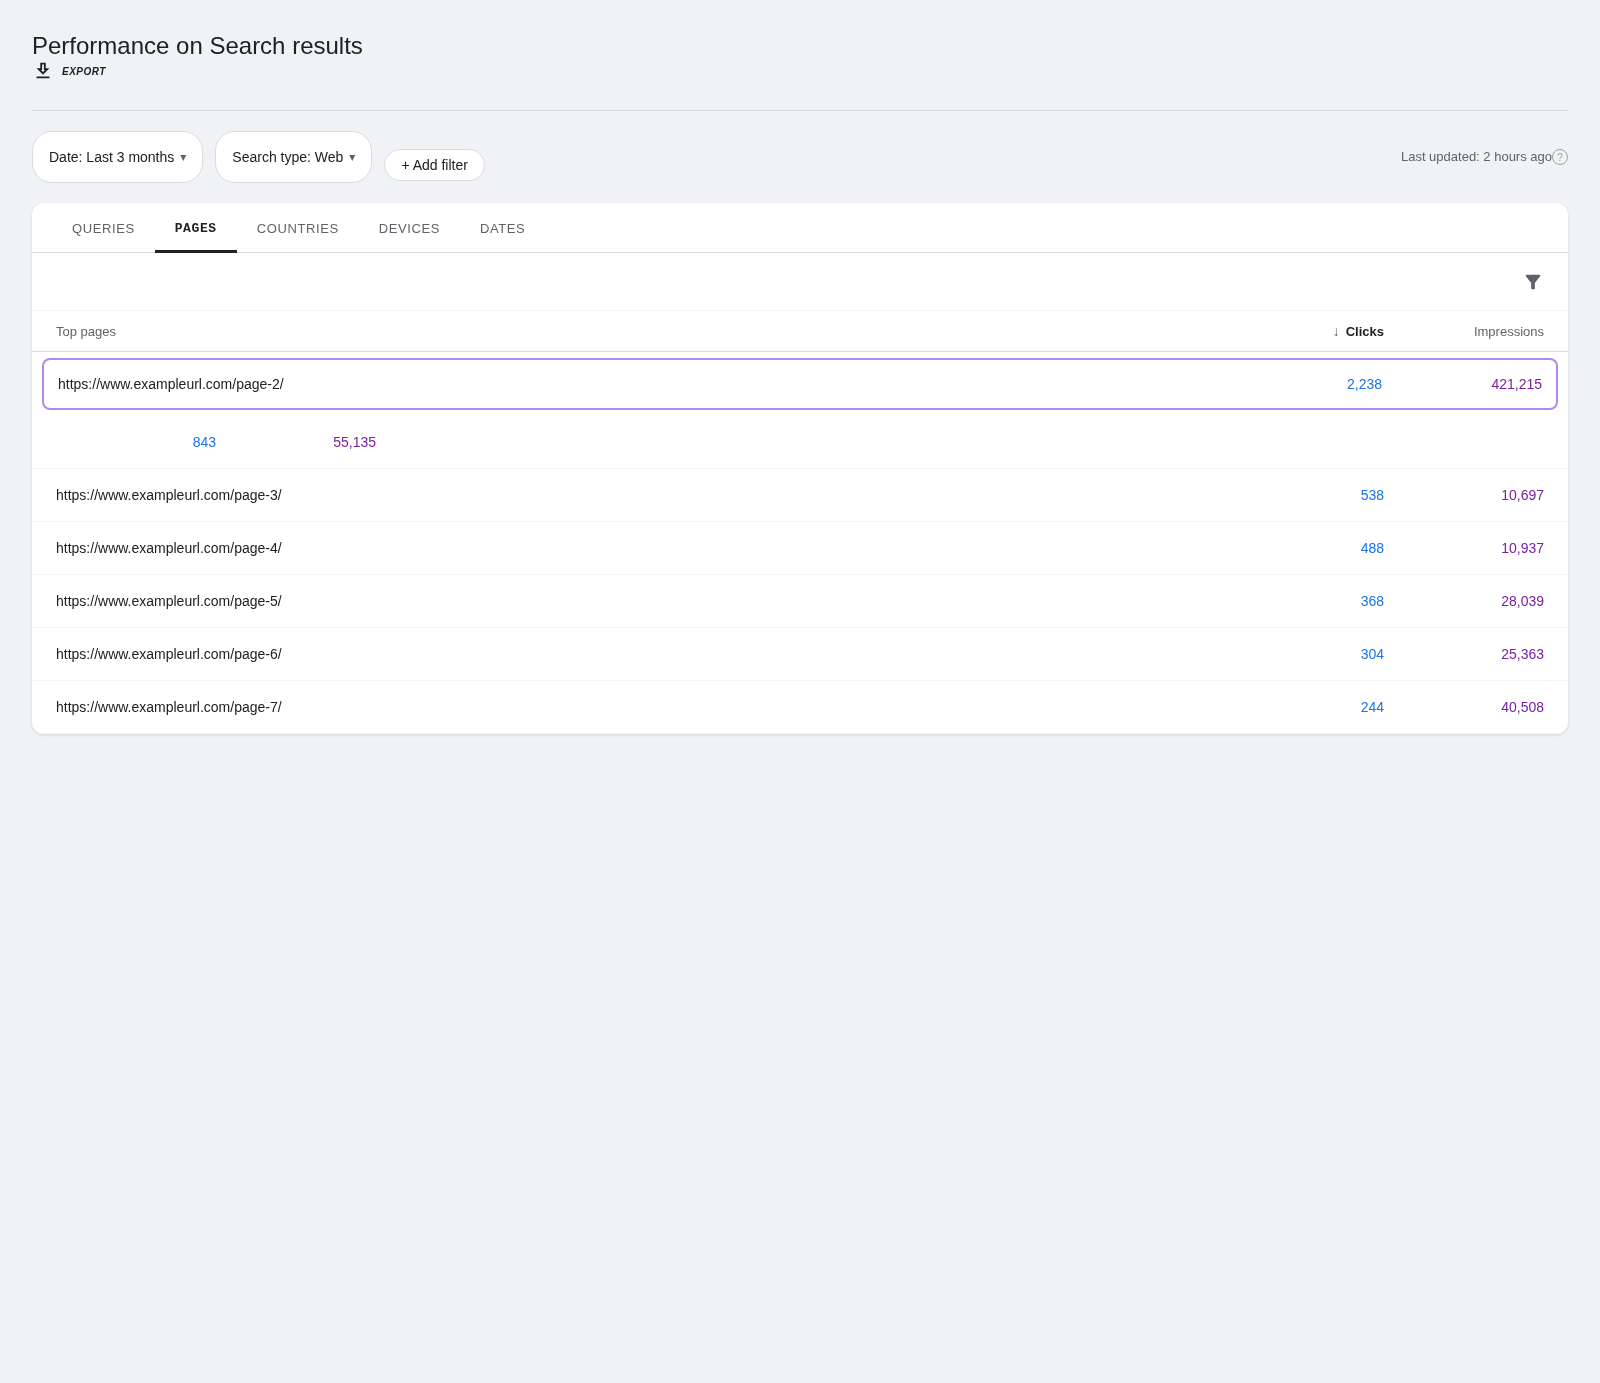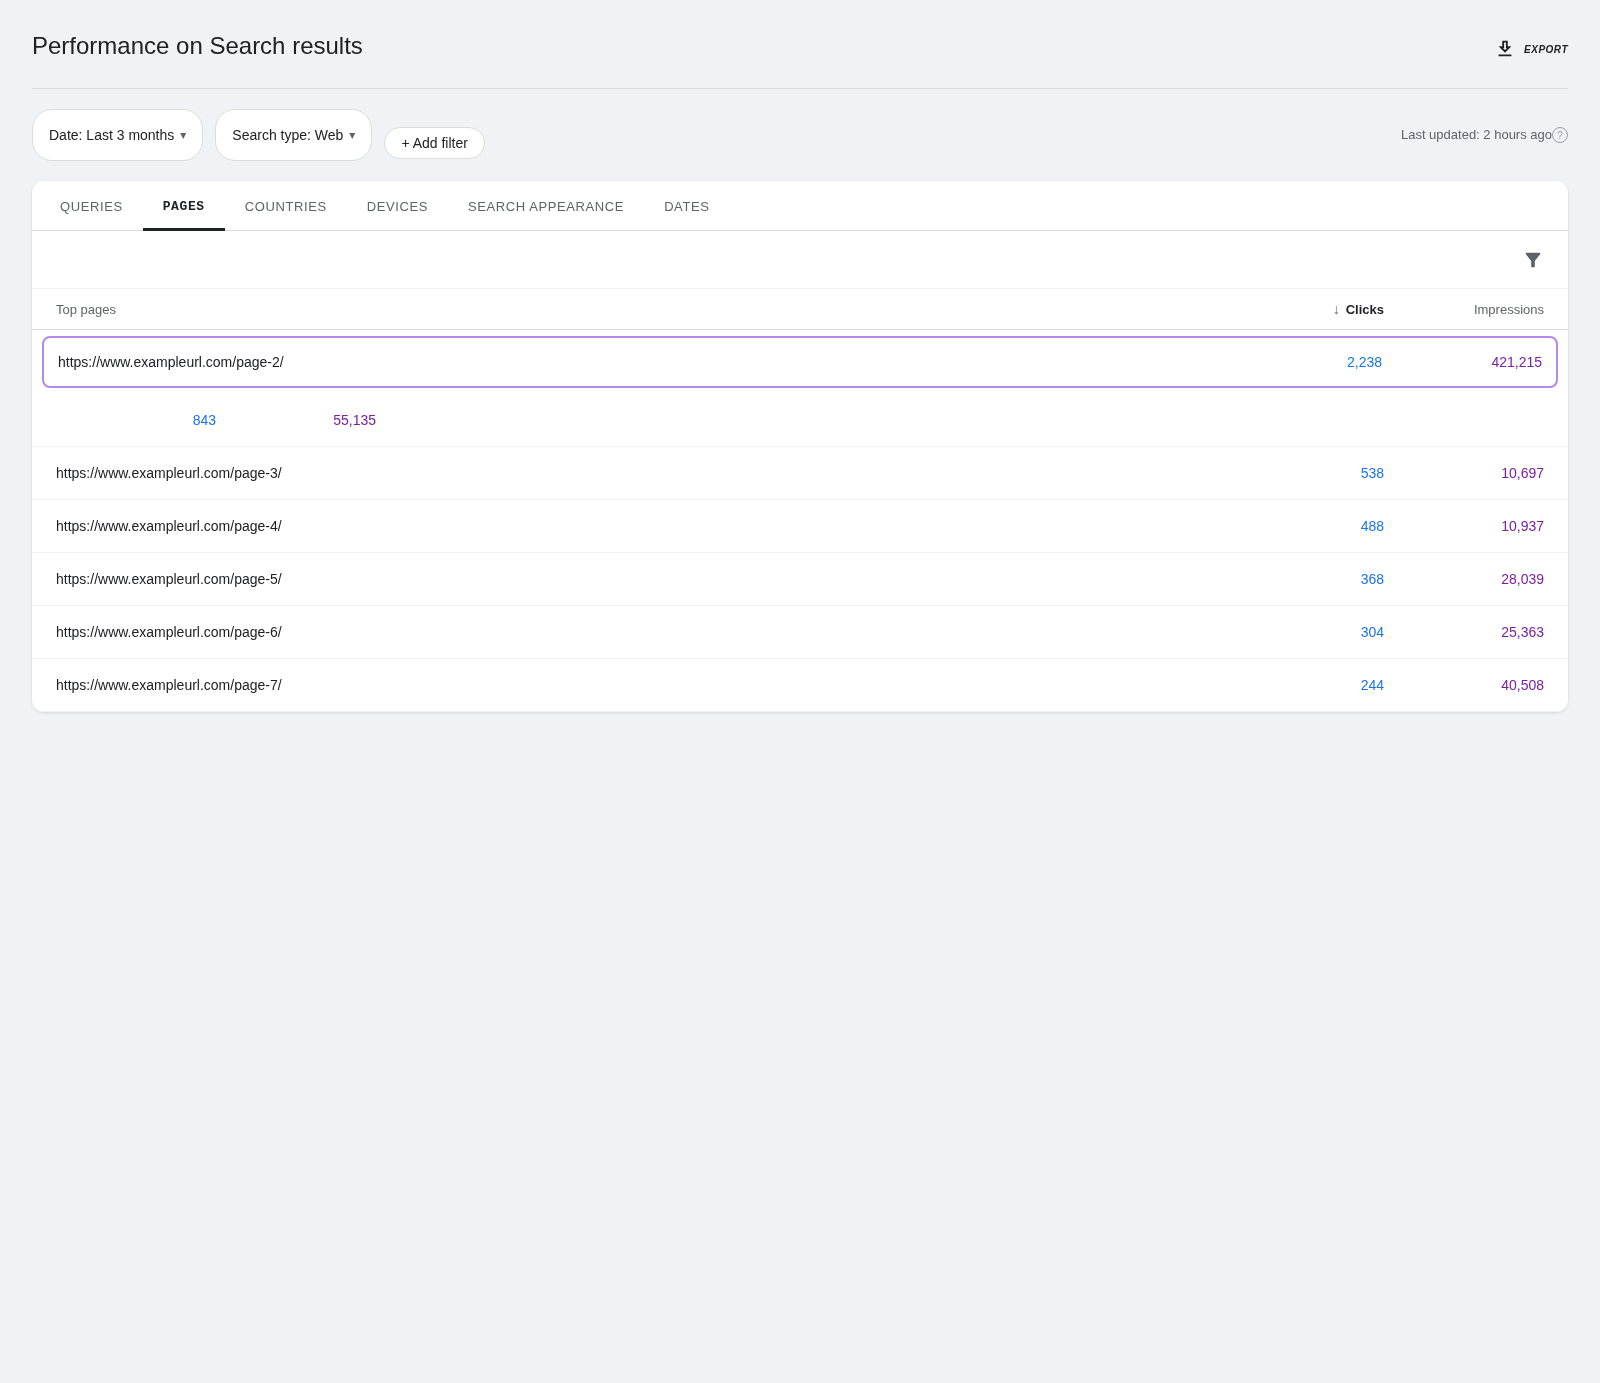--- a/index.html
+++ b/index.html
@@ -8,23 +8,24 @@
       background: #f0f2f5;
       font-family: 'Google Sans', Arial, sans-serif;
       font-size: 14px;
       color: #202124;
       padding: 32px;
       min-width: 1100px;
     }
 
     .page-header {
       display: flex;
-      align-items: flex-end;
+      align-items: flex-start;
       justify-content: space-between;
       margin-bottom: 28px;
+      flex-direction: column;
     }
 
     .page-title {
       font-size: 24px;
       font-weight: 500;
       color: #202124;
     }
 
     .export-btn {
       display: flex;
@@ -117,21 +118,21 @@
     .card {
       background: #fff;
       border-radius: 12px;
       box-shadow: 0 1px 3px rgba(0,0,0,0.12);
       overflow: hidden;
     }
 
     .tabs {
       display: flex;
       border-bottom: 1px solid #dadce0;
-      padding: 0 8px;
+      padding: 0 20px;
     }
 
     .tab {
       padding: 18px 20px 14px;
       font-size: 13px;
       font-weight: 500;
       letter-spacing: 0.6px;
       color: #5f6368;
       cursor: pointer;
       text-transform: uppercase;
@@ -266,21 +267,20 @@
   </div>
 </div>
 
 <div class="card">
 
   <div class="tabs">
     <div class="tab">QUERIES</div>
     <div class="tab active">PAGES</div>
     <div class="tab">COUNTRIES</div>
     <div class="tab">DEVICES</div>
-    <div class="tab">SEARCH APPEARANCE</div>
     <div class="tab">DATES</div>
   </div>
 
   <div class="table-toolbar">
     <button class="filter-icon-btn">
       <svg width="22" height="22" viewBox="0 0 24 24" fill="#5f6368">
         <path d="M4.25 5.61C6.27 8.2 10 13 10 13v6c0 .55.45 1 1 1h2c.55 0 1-.45 1-1v-6s3.72-4.8 5.74-7.39c.51-.66.04-1.61-.79-1.61H5.04c-.83 0-1.3.95-.79 1.61z"></path>
       </svg>
     </button>
   </div>

